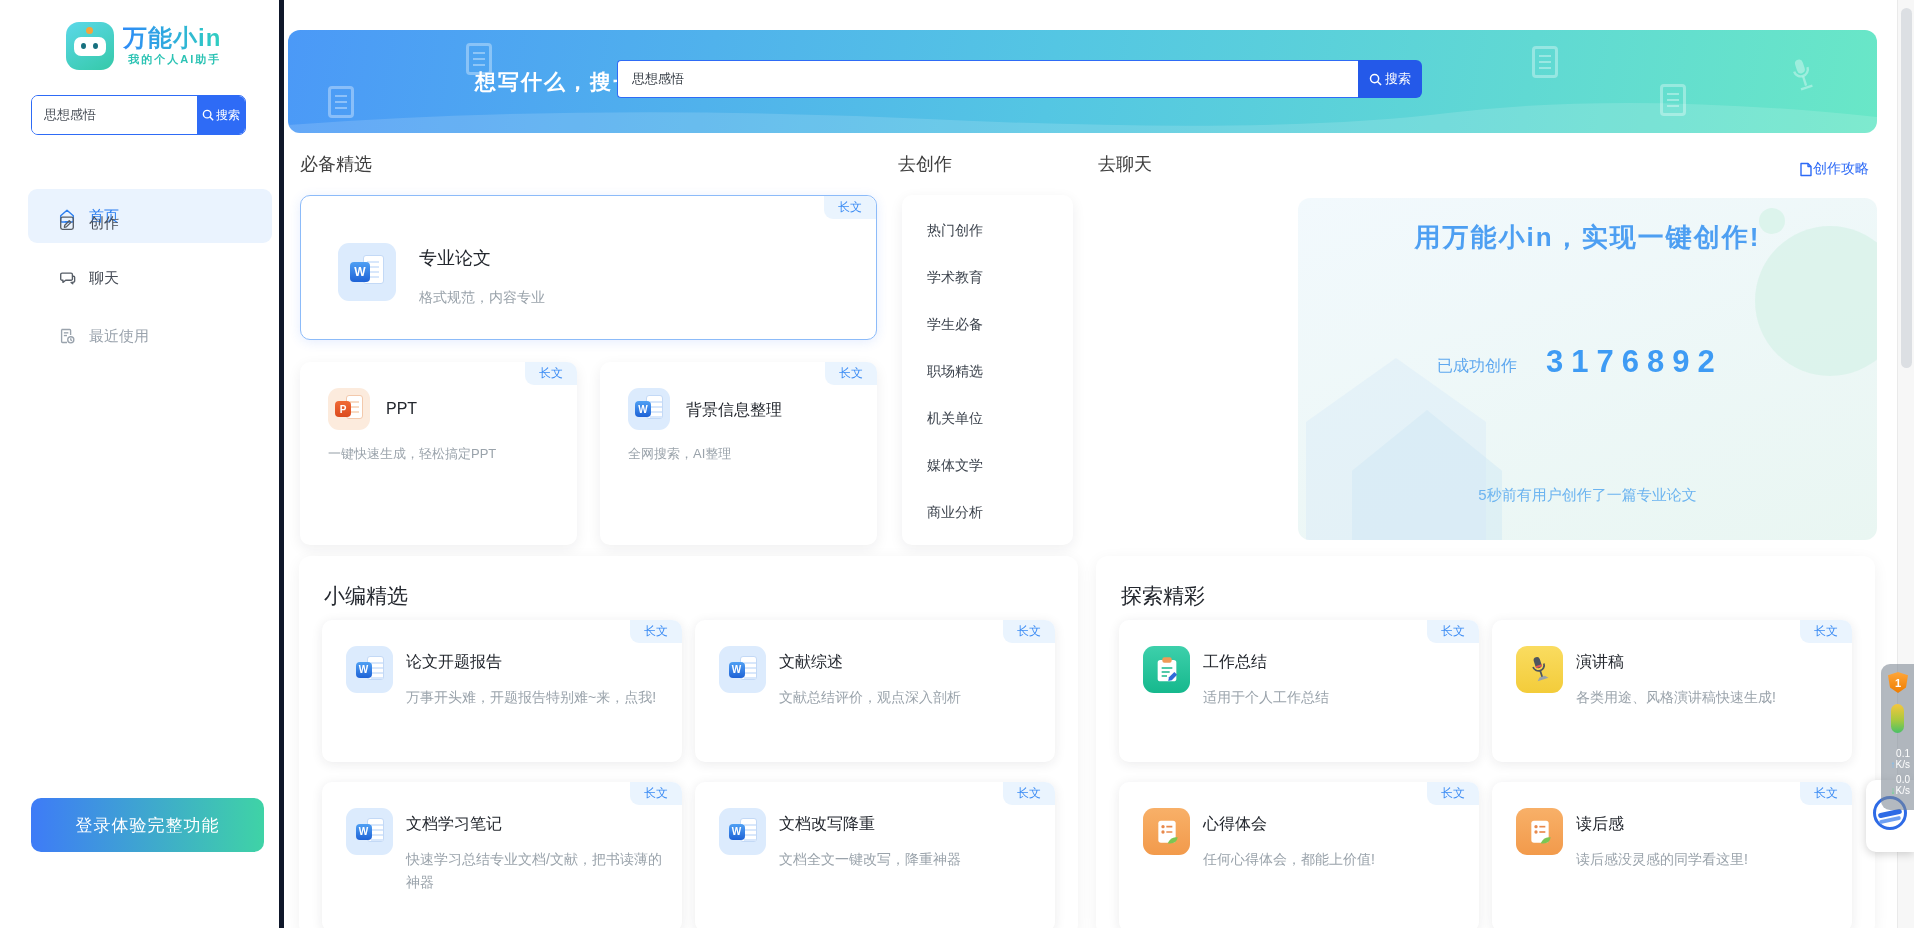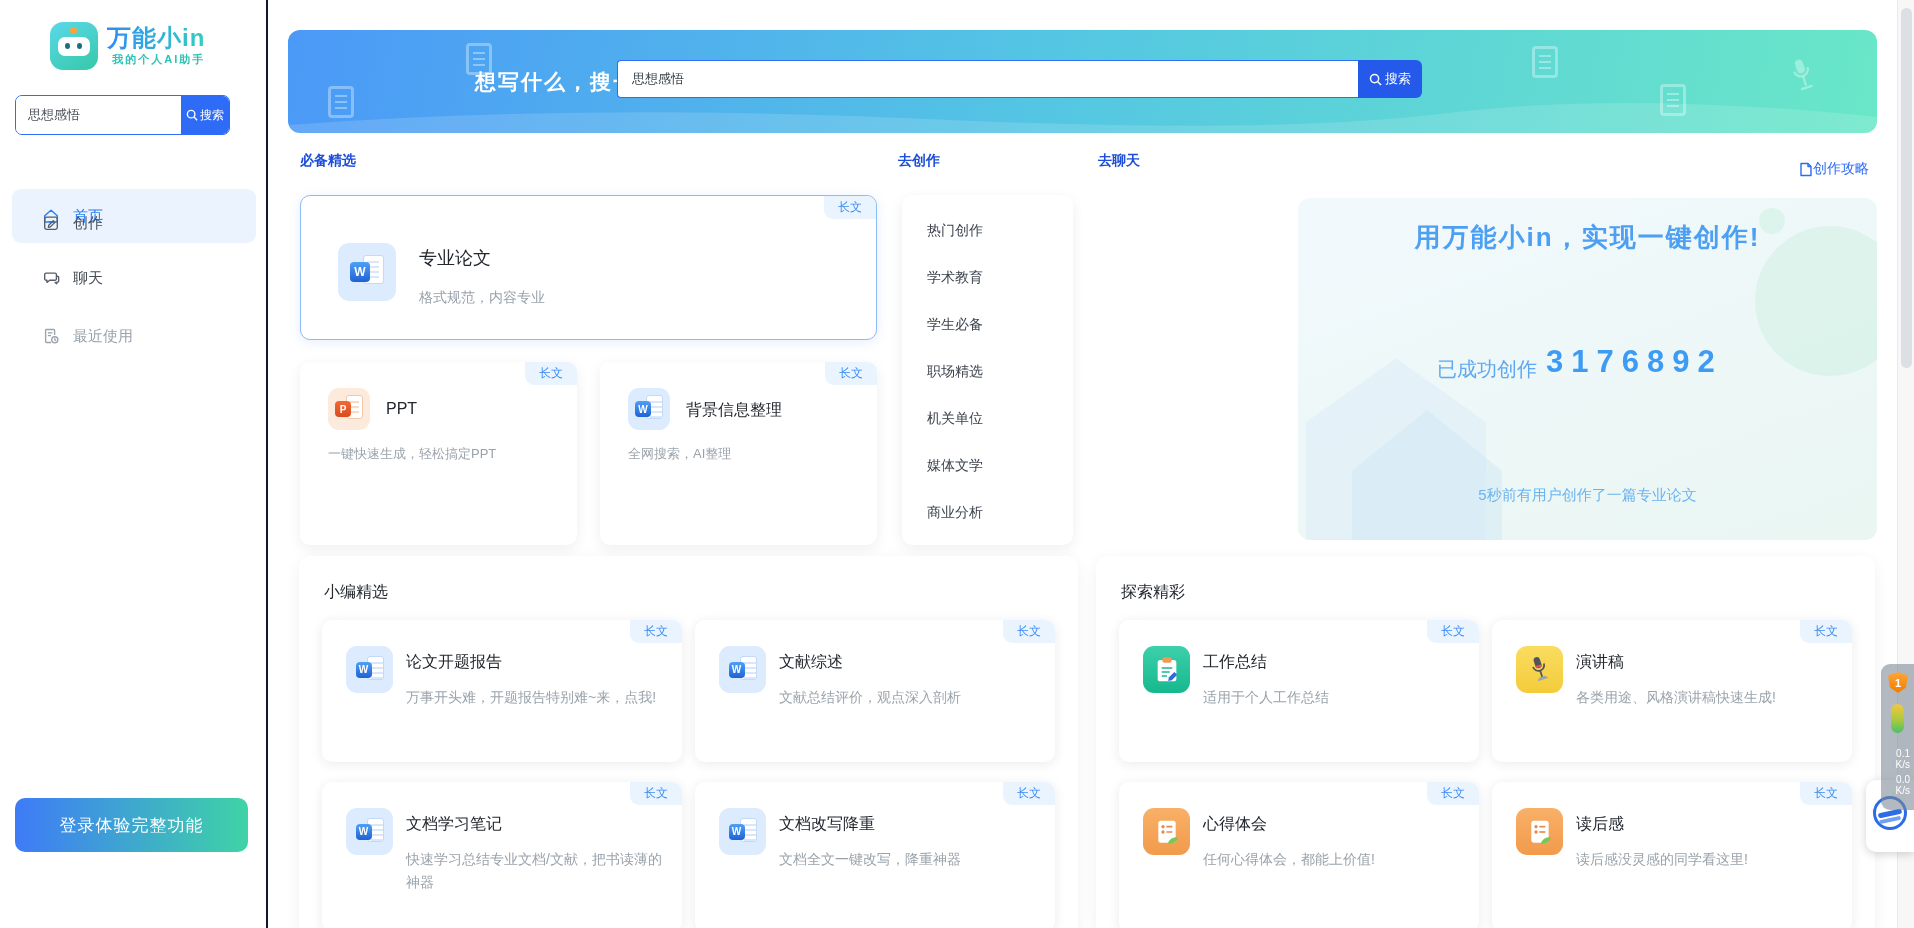--- a/index.html
+++ b/index.html
@@ -1,21 +1,21 @@
 <!DOCTYPE html>
 <html><head>
 <meta charset="utf-8">
 <style>
   * { margin:0; padding:0; box-sizing:border-box; }
   html,body { width:1914px; height:928px; overflow:hidden; background:#fff; }
   body { font-family:"Liberation Sans","DejaVu Sans",sans-serif; color:#23272E; }
   .app { position:relative; width:1914px; height:928px; background:#fff; overflow:hidden; }
 
   
-  .sidebar { position:absolute; left:0; top:0; width:268px; height:928px; background:#fff; border-right:2px solid #0f172a; z-index:5; }
+  .sidebar { position:absolute; left:16px; top:0; width:268px; height:928px; background:#fff; border-right:5px solid #0f172a; z-index:5; }
   .logo-wrap { position:absolute; left:50px; top:22px; display:flex; align-items:center; }
   .logo-icon { width:48px; height:48px; border-radius:13px; background:linear-gradient(150deg,#5BD8E9 0%,#35C9A8 100%); position:relative; }
   .logo-icon .antenna { position:absolute; left:20px; top:5px; width:7px; height:7px; border-radius:50%; background:#F6A43B; }
   .logo-icon .face { position:absolute; left:8px; top:15px; width:32px; height:19px; background:#fff; border-radius:7px; }
   .logo-icon .eye { position:absolute; top:6px; width:5px; height:6px; border-radius:50%; background:#17707F; }
   .logo-icon .eye.l { left:7px; } .logo-icon .eye.r { left:19px; }
   .logo-text { margin-left:9px; }
   .logo-title { font-size:24px; font-weight:bold; letter-spacing:1px; background:linear-gradient(90deg,#2E8BF7,#30CFC0); -webkit-background-clip:text; background-clip:text; color:transparent; line-height:26px; }
   .logo-sub { font-size:11px; font-weight:bold; color:#2CC3B4; letter-spacing:2px; margin-top:1px; text-align:right; }
 
@@ -36,21 +36,21 @@
   .banner .wave { position:absolute; bottom:0; left:0; }
   .deco { position:absolute; opacity:.45; }
   .deco .page-o { width:26px; height:32px; border:3px solid rgba(255,255,255,.75); border-radius:4px; position:relative; }
   .deco .page-o::after { content:""; position:absolute; left:4px; top:6px; width:12px; height:2px; background:rgba(255,255,255,.8); box-shadow:0 6px 0 rgba(255,255,255,.8), 0 12px 0 rgba(255,255,255,.8); }
   .banner-prompt { position:absolute; left:187px; top:38px; font-size:21px; font-weight:bold; color:#fff; letter-spacing:2px; }
   .banner-search { position:absolute; left:329px; top:30px; width:805px; height:38px; display:flex; }
   .banner-search input { width:741px; border:1px solid #2E6BF6; border-right:none; border-radius:4px 0 0 4px; outline:none; padding-left:14px; font-size:13px; color:#3A4149; font-family:inherit; }
   .banner-search-btn { width:64px; background:#2459E9; border:none; border-radius:0 6px 6px 0; color:#fff; font-size:13px; display:flex; align-items:center; justify-content:center; gap:3px; cursor:pointer; font-family:inherit; }
 
   
-  .sec-title { position:absolute; font-size:14px; font-weight:700; color:#1d4ed8; }
+  .sec-title { position:absolute; font-size:18px; font-weight:400; color:#404040; }
   .strategy-link { position:absolute; left:1799px; top:160px; display:flex; align-items:center; color:#2D6AF6; font-size:14px; cursor:pointer; }
 
   
   .card { position:absolute; background:#fff; border-radius:10px; box-shadow:0 4px 14px rgba(31,35,41,.07); }
   .tag { position:absolute; top:0; right:0; width:52px; height:23px; background:#EAF4FE; color:#3C8CF4; font-size:12px; display:flex; align-items:center; justify-content:center; border-radius:0 10px 0 9px; }
   .tile { position:absolute; display:flex; align-items:center; justify-content:center; border-radius:11px; }
   .tile.blue { background:#DCEBFD; } .tile.peach { background:#FCEBDD; }
   .tile.green { background:linear-gradient(180deg,#3DD0AB,#16B88D); }
   .tile.yellow { background:linear-gradient(180deg,#FADC60,#F3CC3A); }
   .tile.orange { background:linear-gradient(180deg,#F8B068,#F29A4B); }
@@ -87,28 +87,28 @@
   .panel li { list-style:none; height:47px; display:flex; align-items:center; padding-left:25px; font-size:14px; color:#3C434D; cursor:pointer; }
   .panel-chat li { padding-left:29px; }
 
   
   .promo { position:absolute; left:1298px; top:198px; width:579px; height:342px; border-radius:12px; overflow:hidden; background:linear-gradient(160deg,#F2F9FD 0%,#E9F6F2 100%); }
   .promo .circ1 { position:absolute; right:-28px; top:28px; width:150px; height:150px; border-radius:50%; background:#D7F2E8; opacity:.75; }
   .promo .circ2 { position:absolute; right:92px; top:10px; width:26px; height:26px; border-radius:50%; background:#DCF4EC; }
   .promo .house1 { position:absolute; left:8px; bottom:-18px; width:180px; height:200px; background:#DCEDF8; opacity:.55; clip-path:polygon(50% 0,100% 32%,100% 100%,0 100%,0 32%); }
   .promo .house2 { position:absolute; left:54px; bottom:-60px; width:150px; height:190px; background:#CFE6F5; opacity:.45; clip-path:polygon(50% 0,100% 32%,100% 100%,0 100%,0 32%); }
   .promo-title { position:absolute; top:22px; width:100%; text-align:center; font-size:26px; font-weight:bold; color:#4D9FF2; letter-spacing:2px; }
-  .promo-stat-label { position:absolute; left:139px; top:158px; font-size:20px; color:#5FA8EF; }
+  .promo-stat-label { position:absolute; left:139px; top:158px; font-size:16px; color:#5FA8EF; }
   .promo-stat-value { position:absolute; left:248px; top:146px; font-size:31px; font-weight:bold; color:#3E9BF4; letter-spacing:8px; }
   .promo-ticker { position:absolute; top:288px; width:100%; text-align:center; font-size:15px; color:#6CB4F0; }
 
   
   .section { position:absolute; top:556px; width:779px; height:380px; background:#fff; border-radius:12px; box-shadow:0 4px 16px rgba(31,35,41,.06); overflow:hidden; }
   .section-editor { left:299px; } .section-explore { left:1096px; }
-  .section .sec-head { position:absolute; left:25px; top:26px; font-size:16px; font-weight:500; color:#23272E; }
+  .section .sec-head { position:absolute; left:25px; top:26px; font-size:21px; font-weight:500; color:#23272E; }
   .mini-card { position:absolute; width:360px; height:142px; background:#fff; border-radius:10px; box-shadow:0 2px 12px rgba(31,35,41,.09); }
   .mc-1 { left:23px; top:64px; } .mc-2 { left:396px; top:64px; }
   .mc-3 { left:23px; top:226px; height:150px; } .mc-4 { left:396px; top:226px; height:150px; }
   .mini-card .tile { left:24px; top:26px; width:47px; height:47px; }
   .mini-card .card-title { left:84px; top:32px; }
   .mini-card .card-desc { left:84px; top:66px; width:258px; }
 
   
   .scrollbar { position:absolute; left:1897px; top:0; width:17px; height:928px; background:#F7F7F7; border-left:1px solid #EAEAEA; z-index:8; }
   .scroll-thumb { position:absolute; left:3px; top:8px; width:11px; height:360px; background:#DCDFE3; border-radius:6px; }

